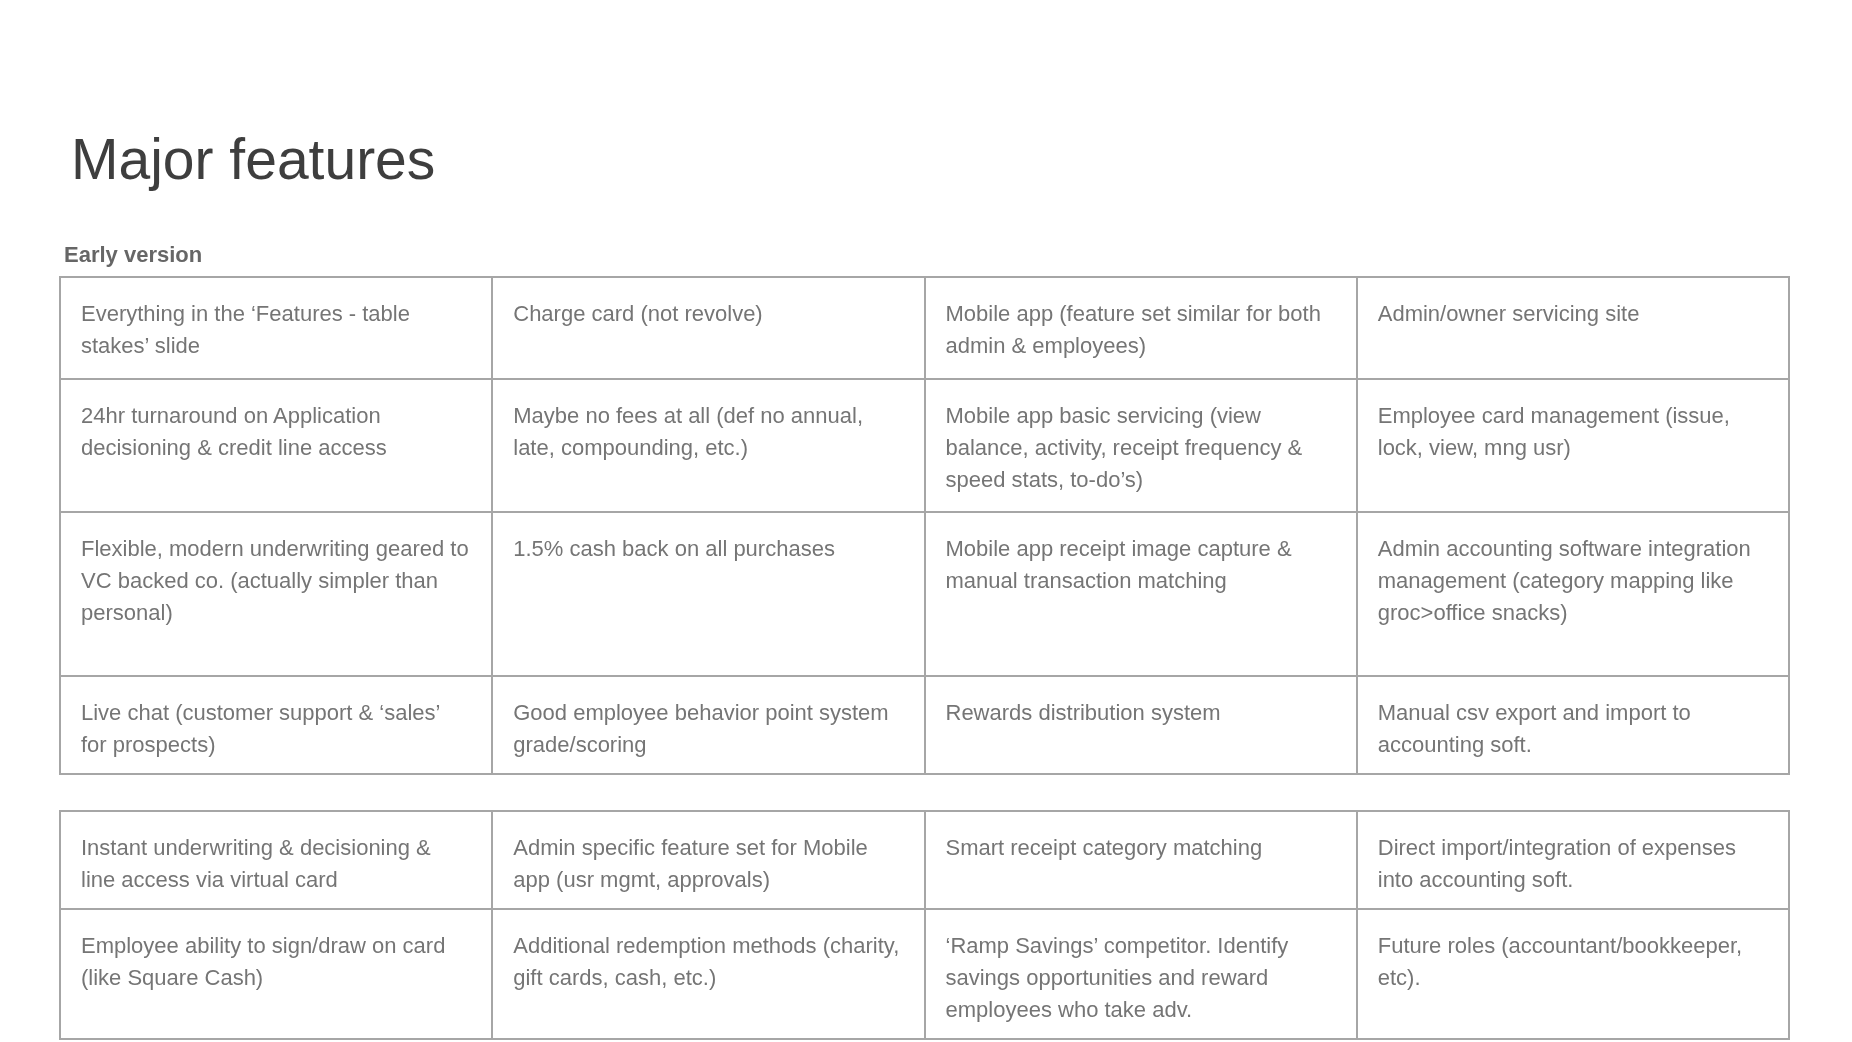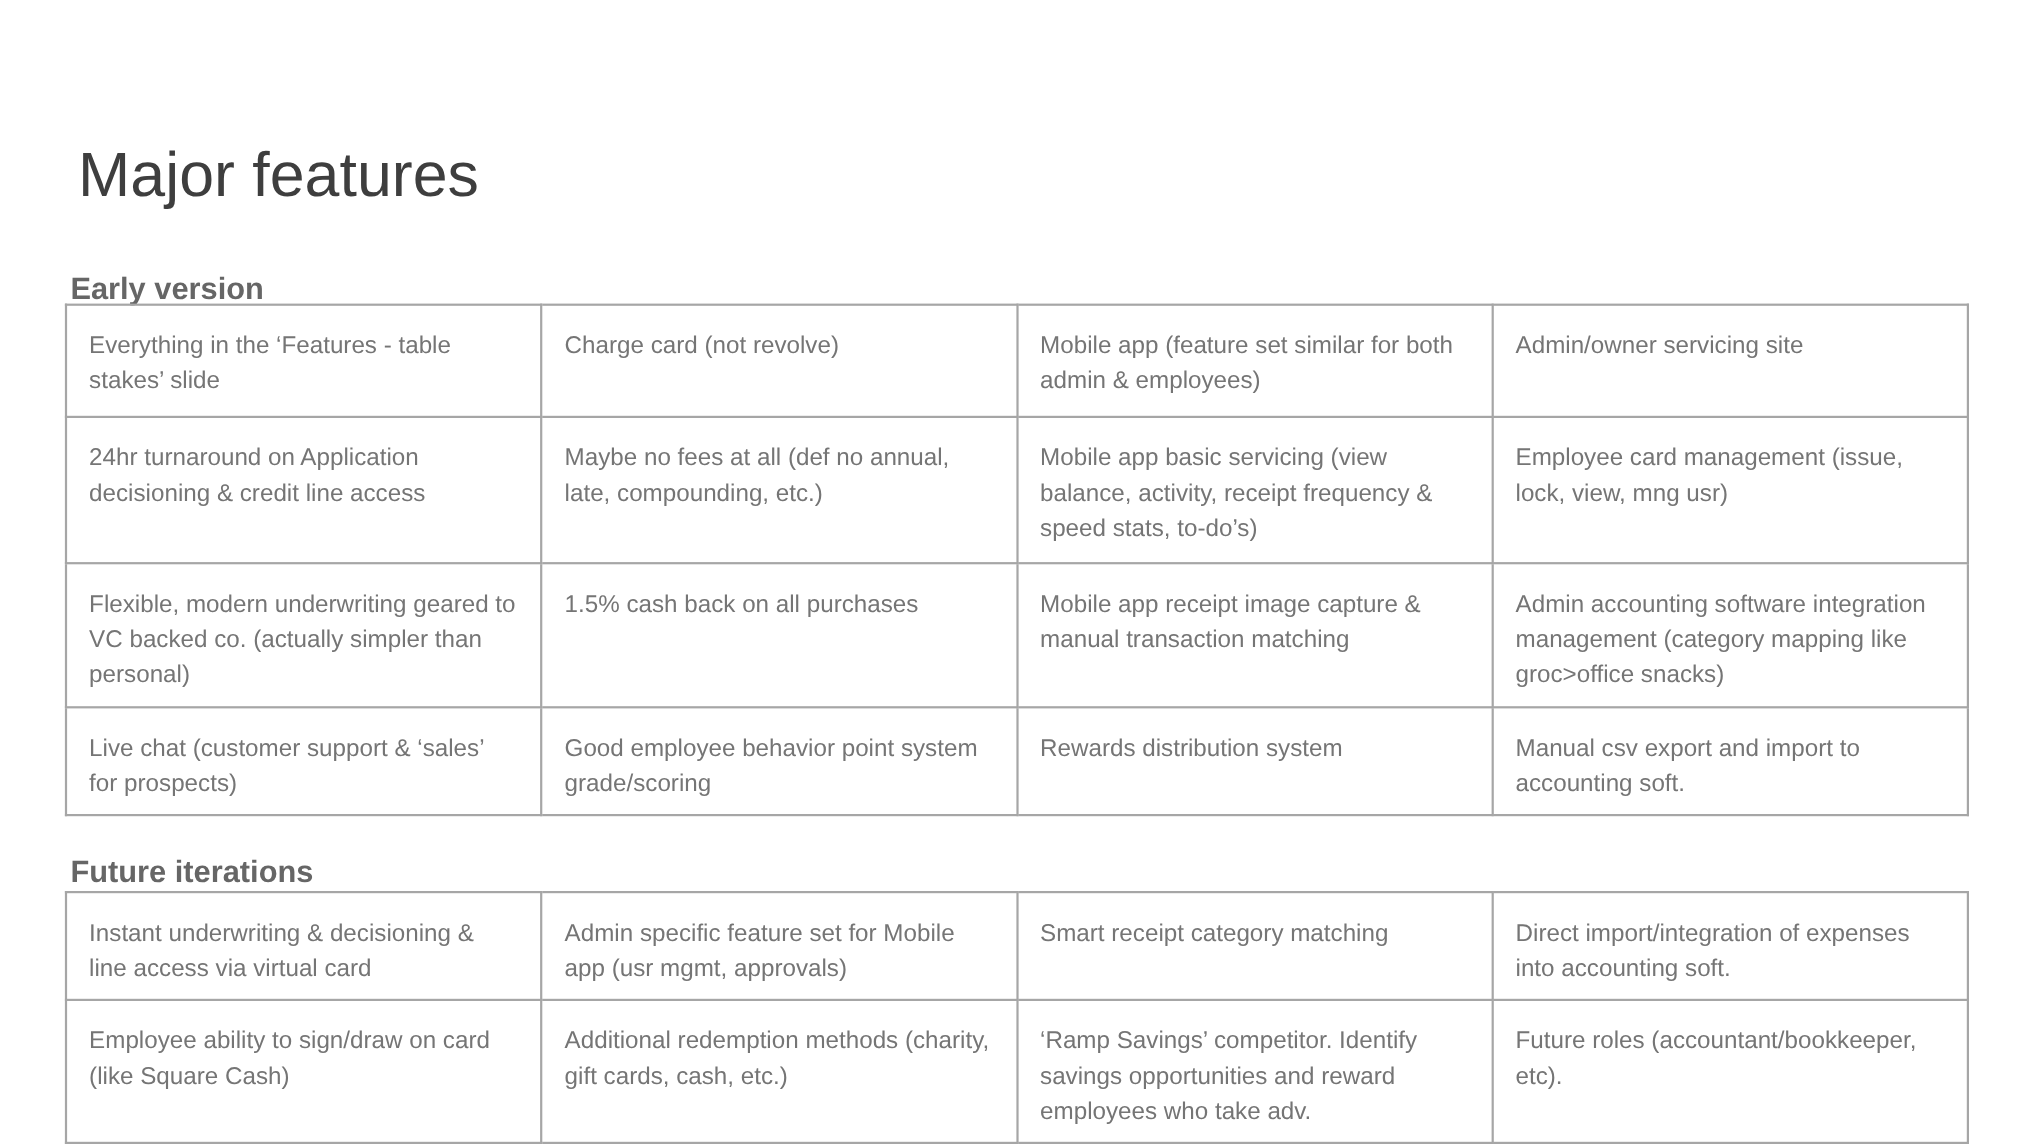--- a/index.html
+++ b/index.html
@@ -25,21 +25,21 @@
     top: 88px;
     font-size: 57px;
     font-weight: 400;
     color: #3e3e3e;
     letter-spacing: 0px;
     white-space: nowrap;
   }
   .section-heading {
     position: absolute;
     left: 64px;
-    font-size: 28px;
+    font-size: 22px;
     font-weight: 700;
     color: #666666;
     white-space: nowrap;
   }
   #heading-early { top: 224px; }
   #heading-future { top: 754px; }
 
   table.feature-table {
     position: absolute;
     left: 59px;
@@ -54,21 +54,21 @@
     border: 2px solid #a6a6a6;
     vertical-align: top;
     padding: 20px 22px 12px 20px;
     font-size: 22px;
     line-height: 32px;
     color: #757575;
     word-wrap: break-word;
   }
   #table-early tr:nth-child(1) { height: 102px; }
   #table-early tr:nth-child(2) { height: 133px; }
-  #table-early tr:nth-child(3) { height: 131px; }
+  #table-early tr:nth-child(3) { height: 164px; }
   #table-early tr:nth-child(4) { height: 98px; }
   #table-future tr:nth-child(1) { height: 88px; }
   #table-future tr:nth-child(2) { height: 120px; }
 </style>
 </head>
 <body>
 
 <div class="slide">
 
   <h1 class="slide-title">Major features</h1>
@@ -97,21 +97,20 @@
       </tr>
       <tr>
         <td>Live chat (customer support &amp; ‘sales’ for prospects)</td>
         <td>Good employee behavior point system grade/scoring</td>
         <td>Rewards distribution system</td>
         <td>Manual csv export and import to accounting soft.</td>
       </tr>
     </tbody>
   </table>
 
-  <h2 class="section-heading" id="heading-future">Future iterations</h2>
 
   <table class="feature-table" id="table-future">
     <tbody>
       <tr>
         <td>Instant underwriting &amp; decisioning &amp; line access via virtual card</td>
         <td>Admin specific feature set for Mobile app (usr mgmt, approvals)</td>
         <td>Smart receipt category matching</td>
         <td>Direct import/integration of expenses into accounting soft.</td>
       </tr>
       <tr>

